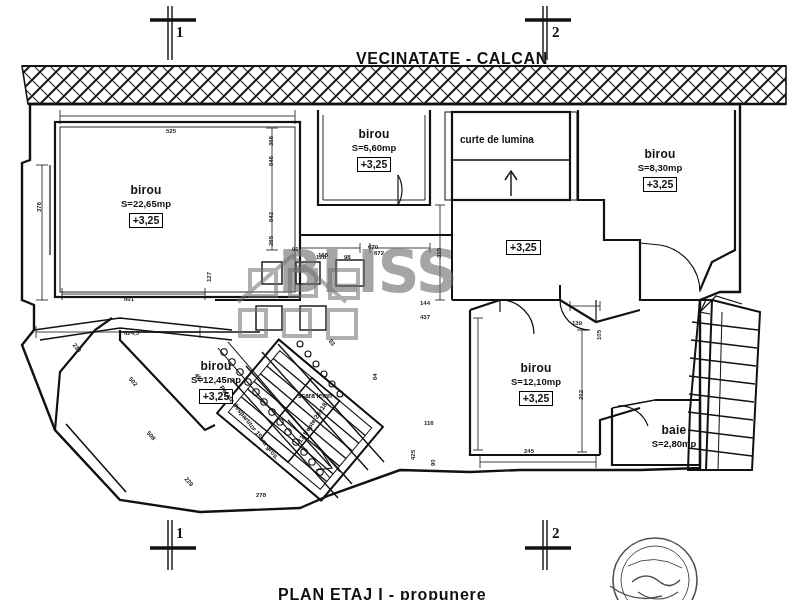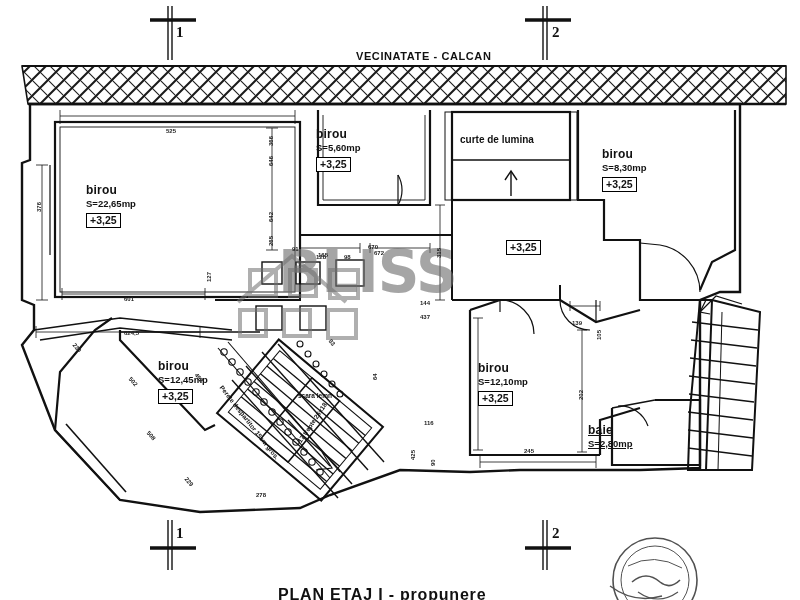--- a/index.html
+++ b/index.html
@@ -1,27 +1,27 @@
 <!DOCTYPE html>
 <html><head>
 <meta charset="utf-8">
 <style>
   html,body{margin:0;padding:0;background:#ffffff;}
   body{width:800px;height:600px;overflow:hidden;
        font-family:"Liberation Sans", sans-serif;color:#111;}
   #plan{position:relative;width:800px;height:600px;background:#fff;}
   #plan svg{position:absolute;left:0;top:0;}
-  .lbl{position:absolute;text-align:left;white-space:nowrap;line-height:1.15;}
+  .lbl{position:absolute;text-align:center;white-space:nowrap;line-height:1.15;}
   .room-name{font-size:12px;font-weight:bold;color:#111;letter-spacing:.2px;}
   .room-area{font-size:9.5px;font-weight:bold;color:#111;margin-top:1px;}
   .lvl{display:inline-block;margin-top:2px;border:1.4px solid #000;
        padding:0px 3px 1px 3px;font-size:10.5px;font-weight:bold;background:#fff;}
   .free-lvl{position:absolute;border:1.4px solid #000;padding:0px 3px 1px 3px;
        font-size:10.5px;font-weight:bold;background:#fff;white-space:nowrap;}
-  .title-top{position:absolute;font-size:11px;font-weight:bold;letter-spacing:.6px;}
+  .title-top{position:absolute;font-size:16px;font-weight:bold;letter-spacing:.6px;}
   .secnum{position:absolute;font-size:15px;font-weight:bold;font-family:"Liberation Serif",serif;}
   .plantitle{position:absolute;font-size:16px;font-weight:bold;letter-spacing:.8px;
        white-space:nowrap;}
   .cdl{position:absolute;font-size:10px;font-weight:bold;white-space:nowrap;}
   .dim{position:absolute;font-size:6px;font-weight:bold;color:#222;white-space:nowrap;
        font-family:"Liberation Sans",sans-serif;}
   .note{position:absolute;font-size:6.5px;font-weight:bold;white-space:nowrap;color:#111;}
   
   #wm{position:absolute;left:232px;top:240px;width:360px;height:120px;
       pointer-events:none;}
@@ -357,21 +357,21 @@
     <div class="room-area">S=12,45mp</div>
     <div class="lvl">+3,25</div>
   </div>
 
   <div class="lbl" style="left:478px;top:362px;width:116px;">
     <div class="room-name">birou</div>
     <div class="room-area">S=12,10mp</div>
     <div class="lvl">+3,25</div>
   </div>
 
-  <div class="lbl" style="left:588px;top:424px;width:96px;text-decoration:underline;">
+  <div class="lbl" style="left:626px;top:424px;width:96px;">
     <div class="room-name">baie</div>
     <div class="room-area">S=2,80mp</div>
   </div>
 
   <div class="note" style="left:224px;top:384px;transform:rotate(52deg);transform-origin:left top;">Perete despartitor 15cm gros.</div>
   <div class="note" style="left:298px;top:392px;">scara lemn</div>
   <div class="note" style="left:296px;top:440px;transform:rotate(-56deg);transform-origin:left top;">17 trepte 26x18</div>
 
   <div class="dim" style="left:166px;top:128px;">525</div>
   <div class="dim" style="left:268px;top:166px;transform:rotate(-90deg);transform-origin:left top;">646</div>

